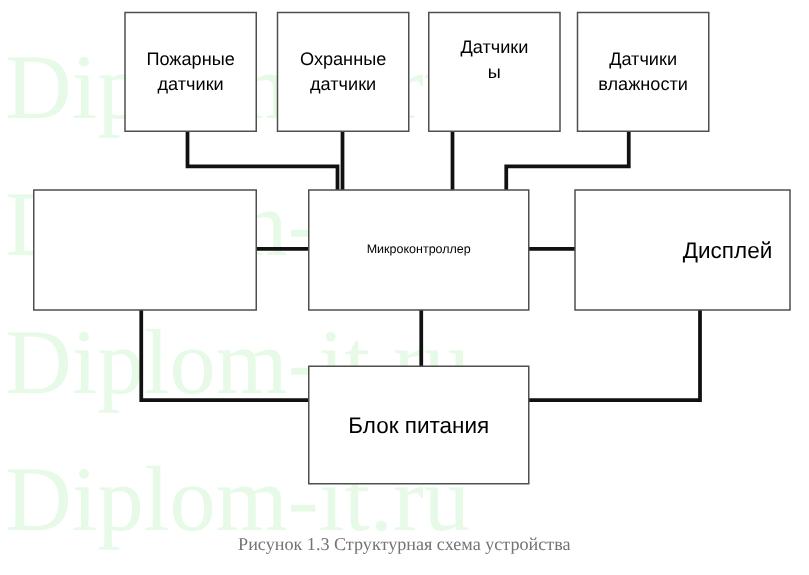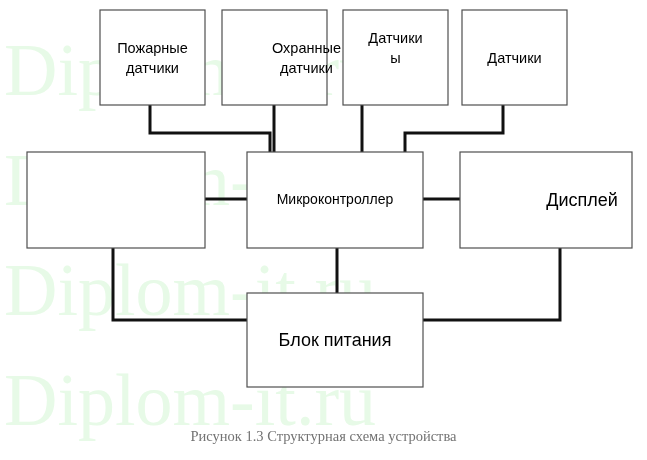--- a/index.html
+++ b/index.html
@@ -57,21 +57,21 @@
     justify-content: center;
     text-align: center;
     color: #000000;
     font-family: "Liberation Sans", sans-serif;
     line-height: 1.38;
     pointer-events: none;
   }
   .lbl-sensor { font-size: 14.5px; }
   .lbl-sensor-temp { font-size: 14.5px; }
   .lbl-big { font-size: 18px; }
-  .lbl-mcu { font-size: 14px; }
+  .lbl-mcu { font-size: 10px; }
 
   
   .caption {
     position: absolute;
     z-index: 2;
     left: 0;
     top: 428px;
     width: 647px;
     text-align: center;
     font-family: "Liberation Serif", serif;
@@ -129,37 +129,38 @@
     </g>
   </svg>
 
   <div class="box-label lbl-sensor" style="left:100px; top:10px; width:105px; height:95px;">
     <div>
       <div>Пожарные</div>
       <div>датчики</div>
     </div>
   </div>
 
-  <div class="box-label lbl-sensor" style="left:222px; top:10px; width:105px; height:95px;padding-left:32px;">
+  <div class="box-label lbl-sensor" style="left:222px; top:10px; width:105px; height:95px;">
     <div>
       <div>Охранные</div>
       <div>датчики</div>
     </div>
   </div>
 
   <div class="box-label lbl-sensor-temp" style="left:343px; top:10px; width:105px; height:95px; align-items:flex-start; padding-top:18px; box-sizing:border-box;">
     <div style="width:100%;">
       <div>Датчики</div>
       <div>ы</div>
     </div>
   </div>
 
   <div class="box-label lbl-sensor" style="left:462px; top:10px; width:105px; height:95px;">
     <div>
       <div>Датчики</div>
+      <div>влажности</div>
     </div>
   </div>
 
 
   <div class="box-label lbl-mcu" style="left:247px; top:152px; width:176px; height:96px;">
     <div>Микроконтроллер</div>
   </div>
 
   <div class="box-label lbl-big" style="left:460px; top:152px; width:172px; height:96px;padding-left:36px;">
     <div>Дисплей</div>

